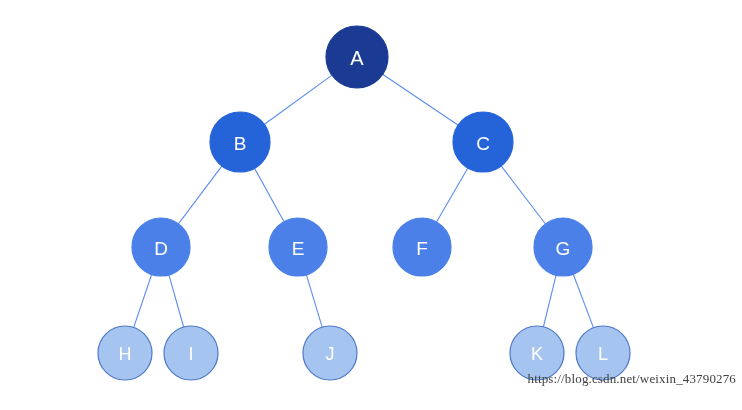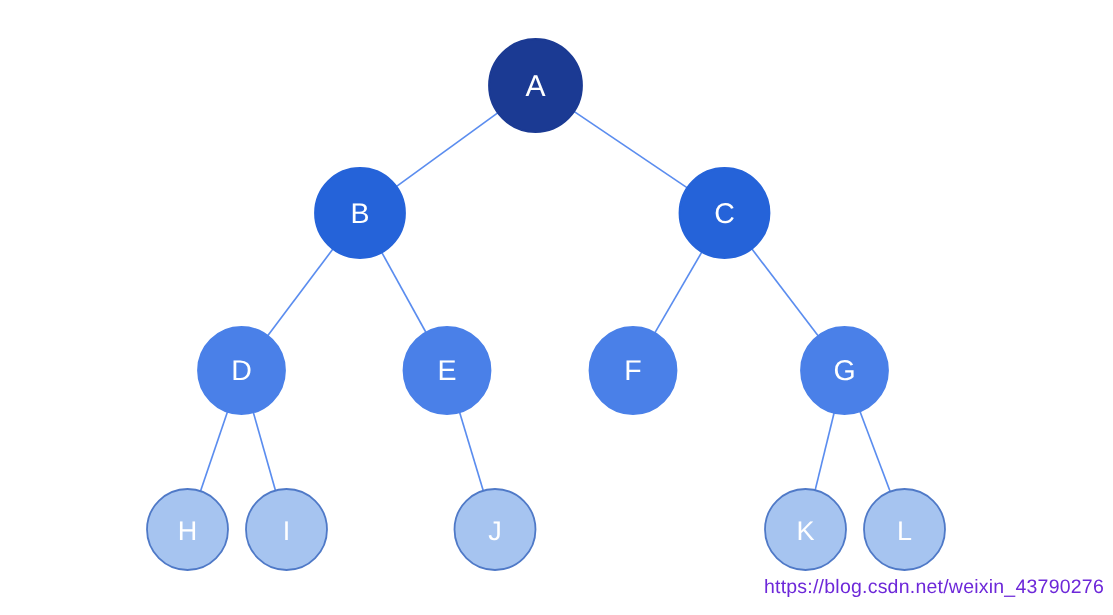--- a/index.html
+++ b/index.html
@@ -36,24 +36,24 @@
   .node-label {
     font-family: "Liberation Sans", sans-serif;
     fill: #ffffff;
     text-anchor: middle;
     dominant-baseline: central;
     font-weight: 400;
   }
   .watermark-text {
     position: absolute;
     right: 6px;
-    bottom: 12px;
-    font-family: Liberation Sans, sans-serif;
+    bottom: 23px;
+    font-family: Liberation Serif, serif;
     font-size: 13px;
-    color: #6d28d9;
+    color: #404040;
     letter-spacing: 0.15px;
     white-space: nowrap;
     user-select: none;
   }
 </style>
 </head>
 <body>
 
 <div id="canvas">
 

